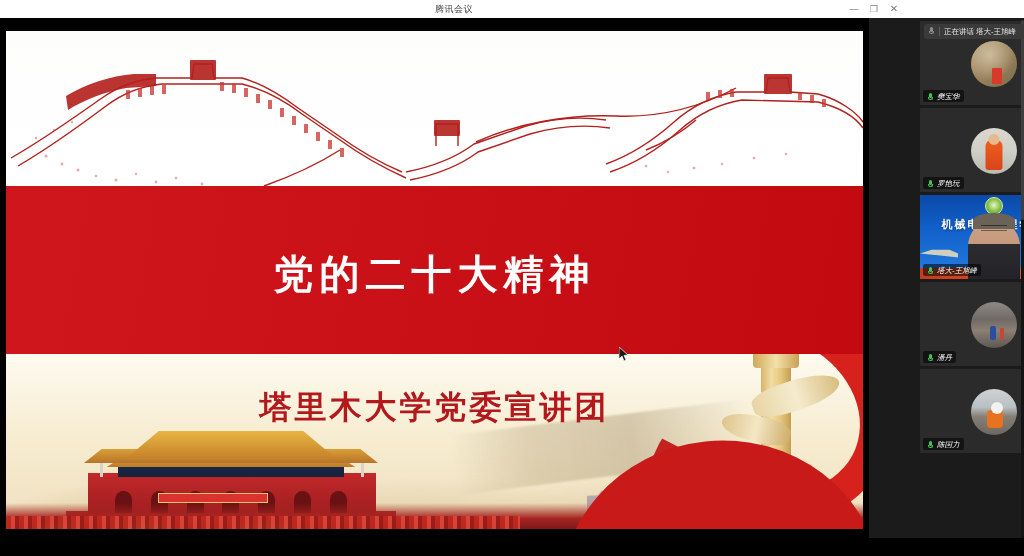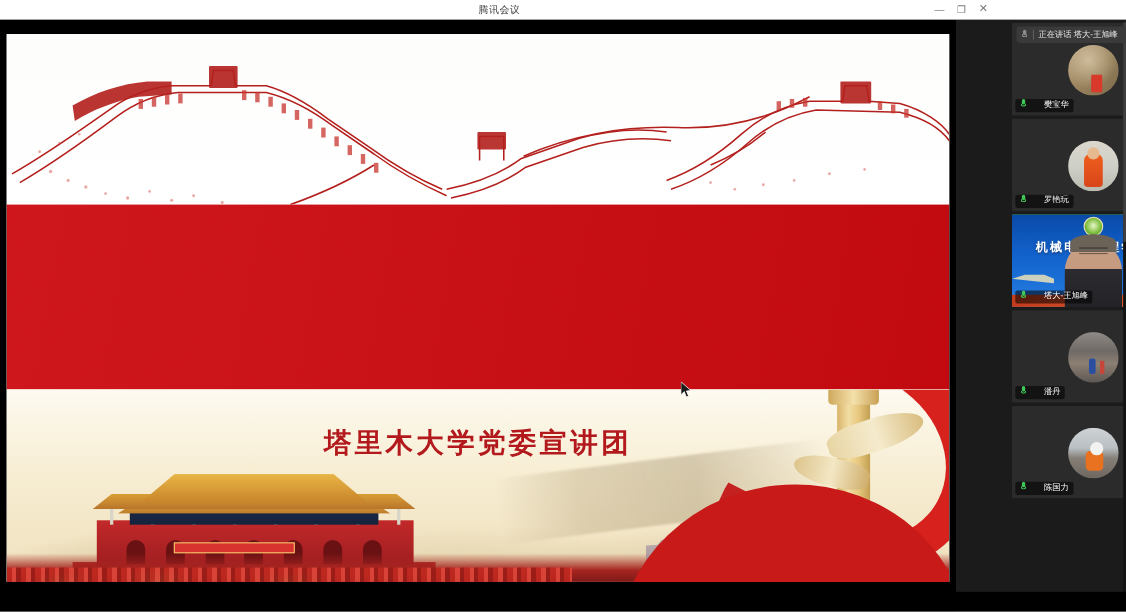--- a/index.html
+++ b/index.html
@@ -202,21 +202,21 @@
     clip-path: polygon(0 100%,0 40%,12% 38%,16% 24%,30% 22%,34% 36%,60% 34%,64% 20%,80% 22%,84% 40%,100% 42%,100% 100%);
     opacity:.75;
   }
 
   
   .slide-sub{
     position:absolute; left:0; top:355px; width:100%;
     text-align:center; z-index:5;
   }
   .slide-sub span{
-    color:#b3191c; font-size:25px; font-weight:bold; letter-spacing:3px;
+    color:#b3191c; font-size:32px; font-weight:bold; letter-spacing:3px;
     font-family:"DejaVu Sans","Liberation Sans",sans-serif;
   }
 
   
   .cursor{
     position:absolute; left:613px; top:316px; width:10px; height:15px; z-index:30;
   }
 
   
   .share-status{
@@ -290,21 +290,21 @@
   }
 
   .avatar{
     position:absolute; left:50%; top:50%; transform:translate(-50%,-48%);
     width:46px; height:46px; border-radius:50%; overflow:hidden;
   }
 
   .namechip{
     position:absolute; left:3px; bottom:3px; height:12px;
     background:rgba(0,0,0,0.55); border-radius:2px;
-    display:flex; align-items:flex-start; gap:15px; padding:0 4px; z-index:7;
+    display:flex; align-items:flex-end; gap:3px; padding:0 4px; z-index:7;font-style:italic;
   }
   .namechip .nm{ font-size:7.5px; color:#ffffff; white-space:nowrap; }
   .host-badge{
     width:10px; height:11px; background:#e8832a; border-radius:2px;
     display:flex; align-items:center; justify-content:center; flex:0 0 auto;
     margin-right:1px;
   }
   .host-badge .p{ width:4px; height:4px; border-radius:50%; background:#fff; box-shadow:0 3px 0 -0.5px #fff; }
   .mic-small{ width:7px; height:9px; position:relative; flex:0 0 auto; }
   .mic-small .c{ position:absolute; left:1.5px; top:0; width:3.5px; height:5px; border-radius:2px; }
@@ -512,20 +512,21 @@
                 <circle cx="662" cy="134" r="1.2"></circle>
                 <circle cx="688" cy="130" r="1.3"></circle>
               <circle cx="716" cy="126" r="1.2"></circle>
                 <circle cx="748" cy="120" r="1.3"></circle>
                 <circle cx="780" cy="116" r="1.2"></circle>
             </g>
           </svg>
         </div>
 
         <div class="red-band">
+          <div class="slide-title-2">党的二十大精神</div>
         </div>
 
         <div class="photo-band">
           <div class="mountains"></div>
           <div class="wall-far"></div>
 
           <div class="tiananmen">
             <div class="tam-base"></div>
             <div class="tam-wall"></div>
             <div class="tam-arches">

